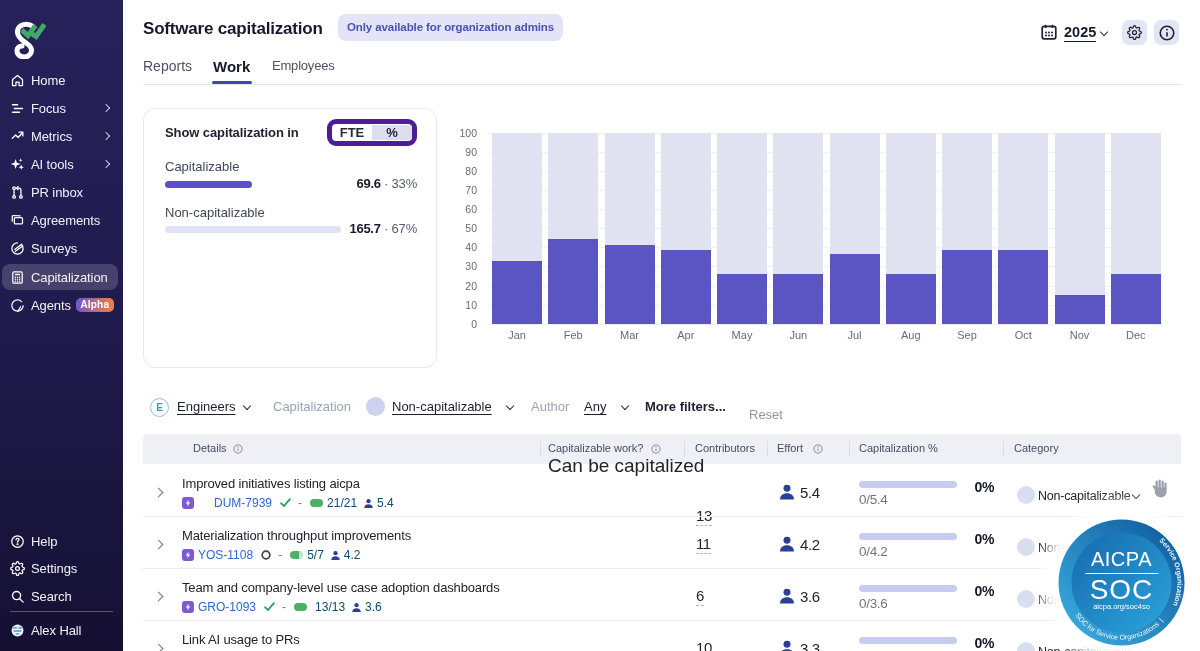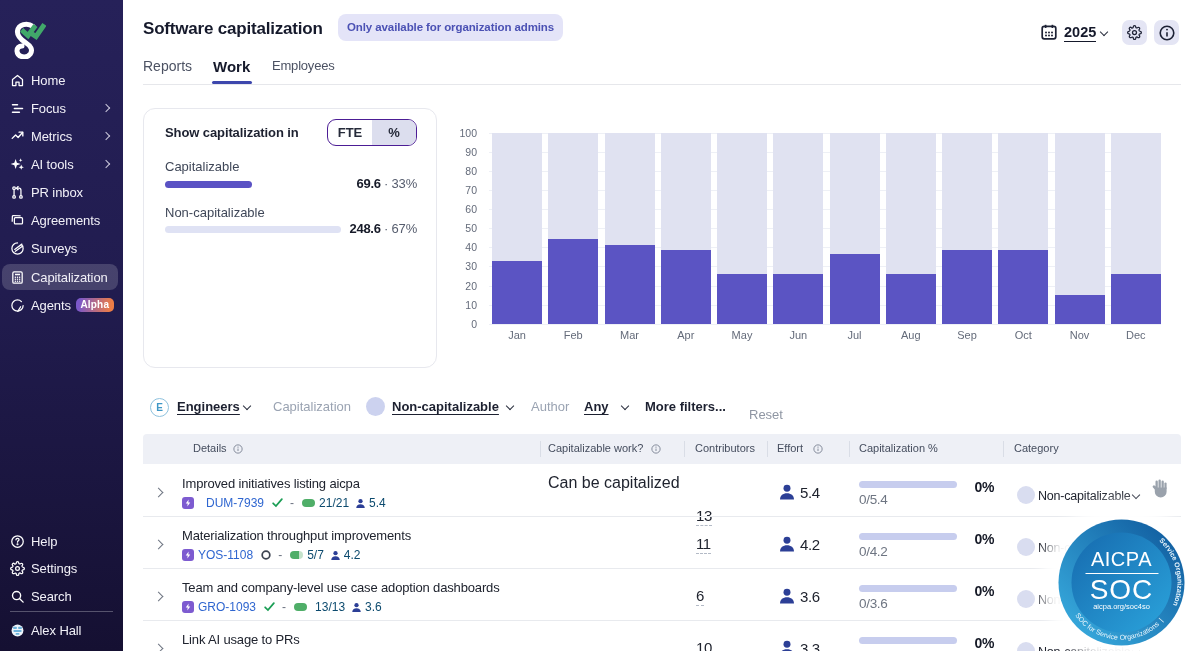--- a/index.html
+++ b/index.html
@@ -27,37 +27,37 @@
   #tab-underline { position:absolute; left:212px; top:81px; width:40px; height:3px; background:#3d47ad; border-radius:2px; }
   #tabs-rule { position:absolute; left:143px; top:84px; width:1038px; height:1px; background:#e6e7eb; }
   #yr { position:absolute; left:1064px; top:24px; font-size:14.5px; font-weight:700; color:#15192b;
         border-bottom:1.5px solid #15192b; padding-bottom:1px;}
   .hdr-btn { position:absolute; top:20px; width:25px; height:25px; background:#e4e5f4; border-radius:7px;
     display:flex; align-items:center; justify-content:center; }
 
   #card { position:absolute; left:143px; top:108px; width:294px; height:260px;
     border:1px solid #e7e8ee; border-radius:12px; background:#fff; }
   #card h3 { position:absolute; left:21px; top:16px; font-size:13px; font-weight:700; color:#1d2130; letter-spacing:-0.1px;}
-  #toggle { position:absolute; left:183px; top:10px; width:90px; height:27px; border:1px solid #4c1d95;
-    border-radius:9px; background:#fff; overflow:hidden; display:flex; }
+  #toggle { position:absolute; left:183px; top:10px; width:90px; height:27px; border:5px solid #4c1d95;
+    border-radius:9px; background:#fff; overflow:hidden; display:flex;align-items:center; }
   #toggle .seg { flex:1; display:flex; align-items:center; justify-content:center;
      font-size:13px; font-weight:700; color:#262b3a; }
   #toggle .seg.on { background:#dcdeee; }
   .bar-label { position:absolute; left:21px; font-size:13px; color:#3f4758; }
   .mini-bar { position:absolute; left:21px; height:7px; border-radius:3.5px; }
   .mini-val { position:absolute; font-size:13px; color:#565d6e; white-space:nowrap; width:120px; text-align:right; letter-spacing:-0.2px;}
   .mini-val b { color:#171b29; font-size:13px; letter-spacing:-0.3px;}
 
   .ylab { position:absolute; width:30px; text-align:right; font-size:10.5px; color:#646b7a; }
   .mlab { position:absolute; width:56px; text-align:center; font-size:11px; color:#646b7a; }
   .gline { position:absolute; left:489px; width:672px; height:1px; background:#eef0f6; }
   .cbar { position:absolute; width:50px; }
 
   .flt { position:absolute; height:20px; display:flex; align-items:center; font-size:13px; white-space:nowrap; }
-  .flt-strong { color:#1c2030; font-weight:700; text-decoration:underline; text-underline-offset:3px; text-decoration-thickness:1px; }
+  .flt-strong { color:#1c2030; font-weight:400; text-decoration:underline; text-underline-offset:3px; text-decoration-thickness:1px; }
   .flt-gray { color:#9aa3b2; }
   .chev { display:inline-block; width:6px; height:6px;
     border-right:1.6px solid #2a2f3e; border-bottom:1.6px solid #2a2f3e; transform:rotate(45deg); }
 
   #thead { position:absolute; left:143px; top:434px; width:1038px; height:30px; background:#eef0f6; border-radius:4px 4px 0 0;}
   .th { position:absolute; top:442px; font-size:11px; color:#454d5e; }
   .colsep { position:absolute; width:1px; height:16px; background:#d9dde6; }
   .rowline { position:absolute; left:143px; width:1038px; height:1px; background:#e8eaee; }
   .rchev { position:absolute; left:155px; width:7px; height:7px;
     border-right:1.7px solid #6e7582; border-bottom:1.7px solid #6e7582; transform:rotate(-45deg); }
@@ -252,21 +252,21 @@
   <h3>Show capitalization in</h3>
   <div id="toggle">
       <div class="seg">FTE</div>
       <div class="seg on">%</div>
     </div>
   <div class="bar-label" style="top:50px">Capitalizable</div>
   <div class="mini-bar" style="top:71.5px;width:87px;background:#5a52c4"></div>
   <div class="mini-val" style="left:153px;top:66.5px"><b>69.6</b> · 33%</div>
   <div class="bar-label" style="top:95.5px">Non-capitalizable</div>
   <div class="mini-bar" style="top:116.5px;width:176px;background:#dfe2f4"></div>
-  <div class="mini-val" style="left:153px;top:111.5px"><b>248.6</b> · 67%</div>
+  <div class="mini-val" style="left:153px;top:111.5px"><b>165.7</b> · 67%</div>
 </div>
 
 <div class="gline" style="top:323.8px"></div>
 <div class="ylab" style="left:447px;top:317.8px">0</div>
 <div class="gline" style="top:304.6px"></div>
 <div class="ylab" style="left:447px;top:298.6px">10</div>
 <div class="gline" style="top:285.5px"></div>
 <div class="ylab" style="left:447px;top:279.5px">20</div>
 <div class="gline" style="top:266.4px"></div>
 <div class="ylab" style="left:447px;top:260.4px">30</div>
@@ -389,40 +389,40 @@
 <div class="colsep" style="left:1003px;top:441px"></div>
 
 <div class="rchev" style="top:489px"></div>
 <div class="rtitle" style="top:476px">Improved initiatives listing aicpa</div>
 <div class="rmeta" style="top:496.5px">
     <span class="lin-ico">
       <svg width="8" height="8" viewBox="0 0 10 10">
         <path d="M5.8 0.5 L2.2 5.6 H4.6 L4.2 9.5 L7.8 4.4 H5.4 Z" fill="#fff"></path>
       </svg>
     </span>
-    <span class="iid" style="margin-left:12px">DUM-7939</span>
+    <span class="iid" style="margin-left:20px">DUM-7939</span>
     <span style="margin-left:8px;display:flex">
       <svg width="11" height="10" viewBox="0 0 12 11">
         <path d="M1.2 5.8 L4.3 8.8 L10.8 1.2" fill="none" stroke="#1b9e55" stroke-width="1.9" stroke-linecap="round"></path>
       </svg>
     </span>
     <span class="meta-dash" style="margin-left:7px">-</span>
     <span style="margin-left:8px;display:flex">
       <span style="display:inline-block;width:13px;height:8px;border-radius:4px;background:#4fae68"></span>
     </span>
     <span class="meta-num" style="margin-left:4px">21/21</span>
     <span style="margin-left:6px;display:flex">
       <svg width="11" height="11" viewBox="0 0 16 16">
         <circle cx="8" cy="4.6" r="3.1" fill="#2c3f96"></circle>
         <path d="M1.8 14.6 C1.8 10.9 4.5 9 8 9 C11.5 9 14.2 10.9 14.2 14.6 Z" fill="#2c3f96"></path>
       </svg>
     </span>
     <span class="meta-num" style="margin-left:3px">5.4</span>
   </div>
-<div class="cell" style="left:548px;top:474px;font-size:16px">Can be capitalized</div>
+<div class="cell" style="left:548px;top:455px;font-size:19px">Can be capitalized</div>
 <div class="abs" style="left:696px;top:507px"><span class="contrib">13</span></div>
 <div class="abs" style="left:778px;top:483px"><svg width="18" height="18" viewBox="0 0 16 16">
       <circle cx="8" cy="4.6" r="3.1" fill="#2c3f96"></circle>
       <path d="M1.8 14.6 C1.8 10.9 4.5 9 8 9 C11.5 9 14.2 10.9 14.2 14.6 Z" fill="#2c3f96"></path>
     </svg></div>
 <div class="cell" style="left:800px;top:483.5px;font-size:15px;letter-spacing:-0.4px">5.4</div>
 <div class="capbar" style="top:481px"></div>
 <div class="pct" style="left:960px;top:478.5px;width:34px;text-align:right">0%</div>
 <div class="capsub" style="top:491.5px">0/5.4</div>
 <div class="catcirc" style="top:486px"></div>

